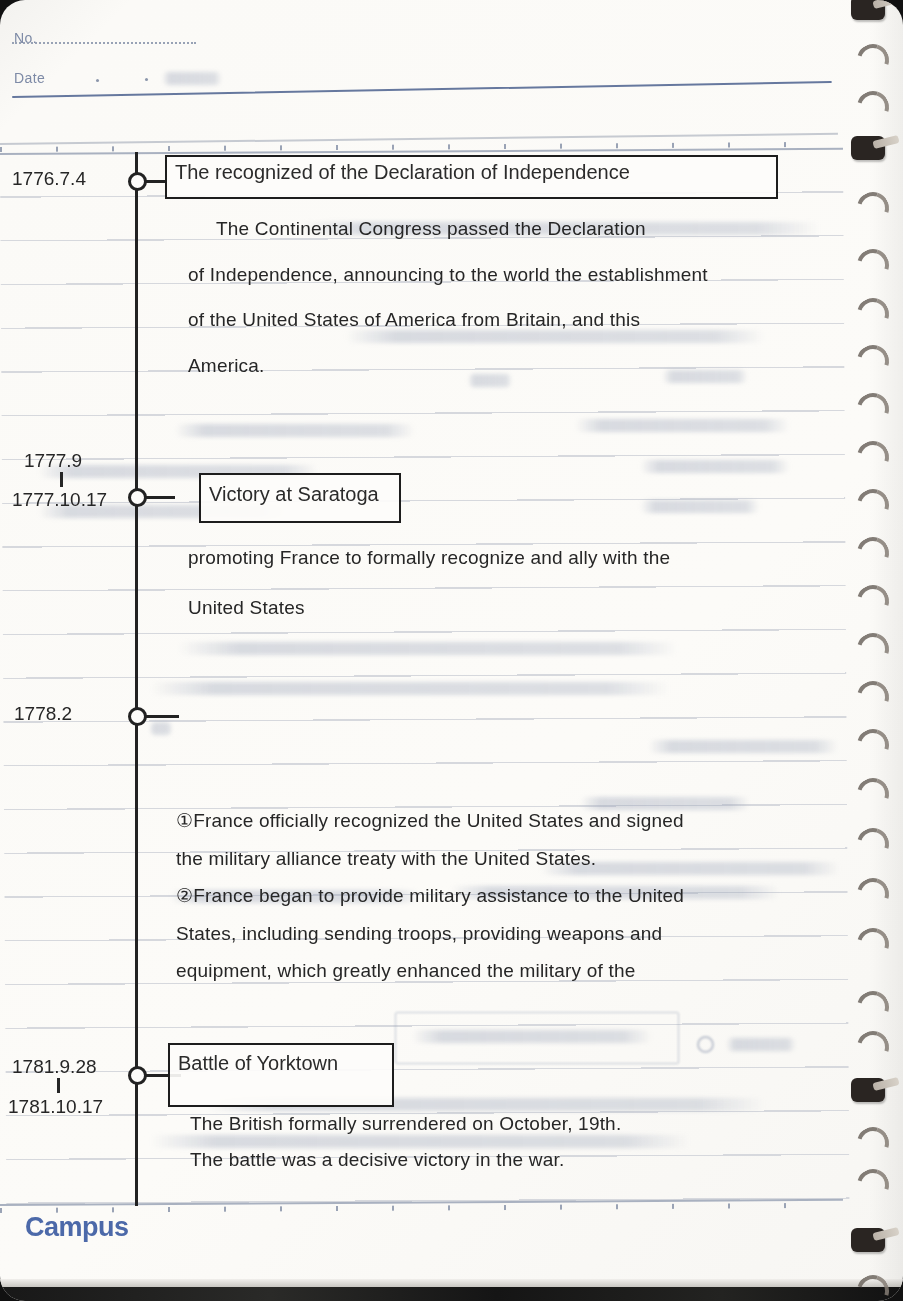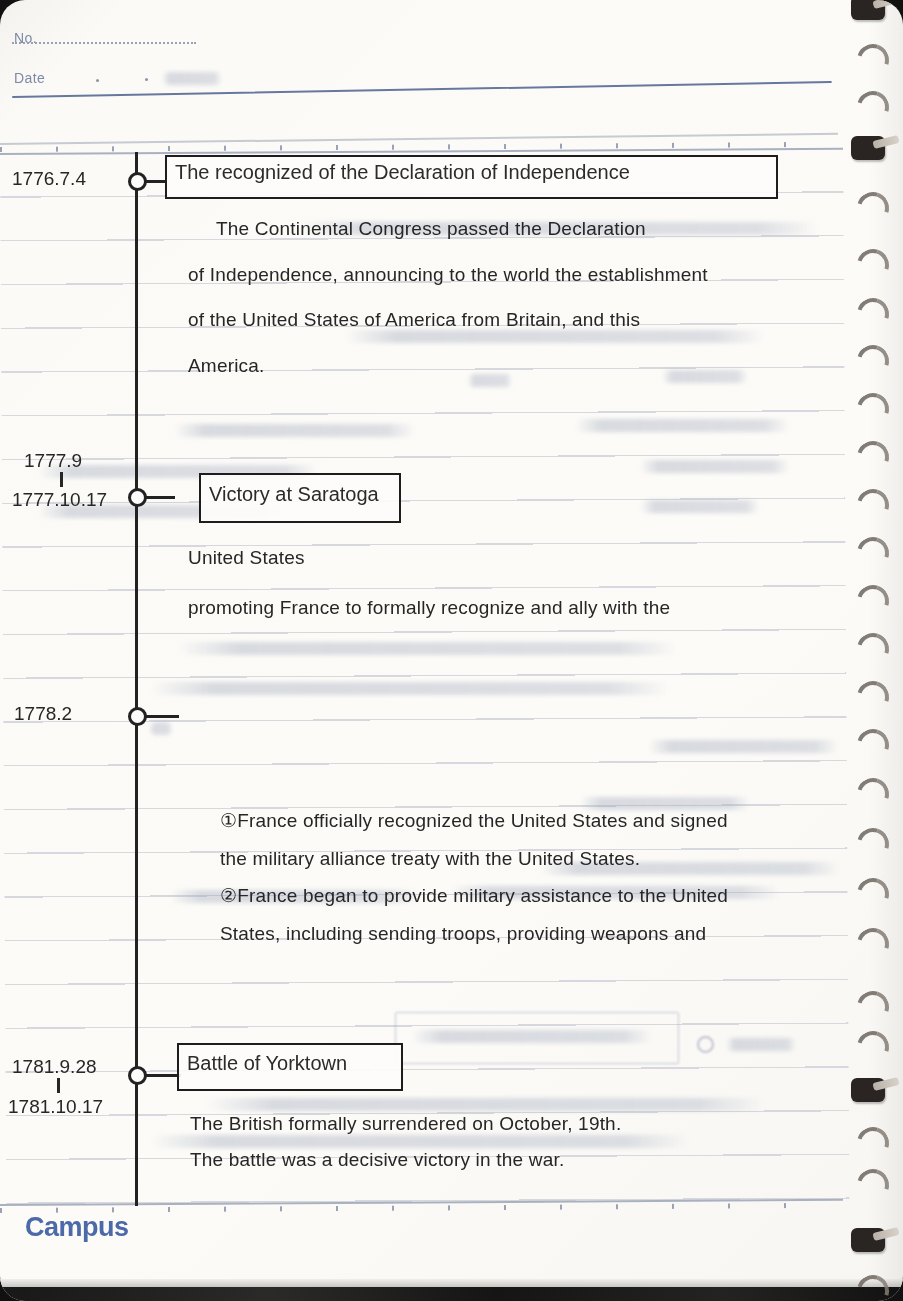--- a/index.html
+++ b/index.html
@@ -115,40 +115,41 @@
   <div class="abs date-tick" style="left:60px;top:472px;"></div>
   <div class="abs datecol ink" style="left:12px;top:489px;">1777.10.17</div>
   <div class="abs connector" style="left:137px;top:496px;width:38px;"></div>
   <div class="abs node" style="left:128px;top:488px;"></div>
   <div class="abs titlebox" style="left:173px;top:473px;width:202px;height:50px;margin-left:26px;">
     <div style="padding-top:4px;">
         <div class="hand-line">Victory at Saratoga</div>
       </div>
   </div>
   <div class="abs hand ink" style="left:188px;top:533px;line-height:50px;">
+      <div class="hand-line">promoting France to formally recognize and ally with the</div>
       <div class="hand-line">United States</div>
-      <div class="hand-line">promoting France to formally recognize and ally with the</div>
     </div>
 
   <div class="abs datecol ink" style="left:14px;top:703px;">1778.2</div>
   <div class="abs connector" style="left:137px;top:715px;width:42px;"></div>
   <div class="abs node" style="left:128px;top:707px;"></div>
-  <div class="abs hand ink" style="left:176px;top:802px;line-height:37.6px;margin-left:44px;">
+  <div class="abs hand ink" style="left:176px;top:802px;line-height:37.6px;">
       <div class="hand-line">①France officially recognized the United States and signed</div>
       <div class="hand-line">the military alliance treaty with the United States.</div>
       <div class="hand-line">②France began to provide military assistance to the United</div>
       <div class="hand-line">States, including sending troops, providing weapons and</div>
+      <div class="hand-line">equipment, which greatly enhanced the military of the</div>
     </div>
 
   <div class="abs datecol ink" style="left:12px;top:1056px;">1781.9.28</div>
   <div class="abs date-tick" style="left:57px;top:1078px;"></div>
   <div class="abs datecol ink" style="left:8px;top:1096px;">1781.10.17</div>
   <div class="abs connector" style="left:137px;top:1074px;width:44px;"></div>
   <div class="abs node" style="left:128px;top:1066px;"></div>
-  <div class="abs titlebox" style="left:177px;top:1043px;width:226px;height:48px;">
+  <div class="abs titlebox" style="left:168px;top:1043px;width:226px;height:64px;">
     <div style="padding-top:3px;">
         <div class="hand-line">Battle of Yorktown</div>
       </div>
   </div>
   <div class="abs hand ink" style="left:190px;top:1106px;line-height:36px;">
       <div class="hand-line">The British formally surrendered on October, 19th.</div>
       <div class="hand-line">The battle was a decisive victory in the war.</div>
     </div>
 
   <div class="abs campus" style="left:25px;top:1212px;">Campus</div>

